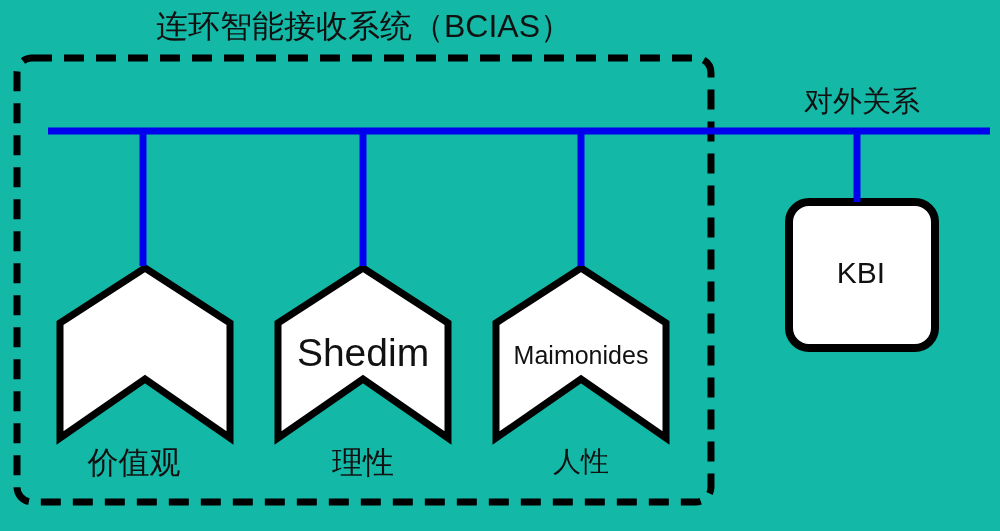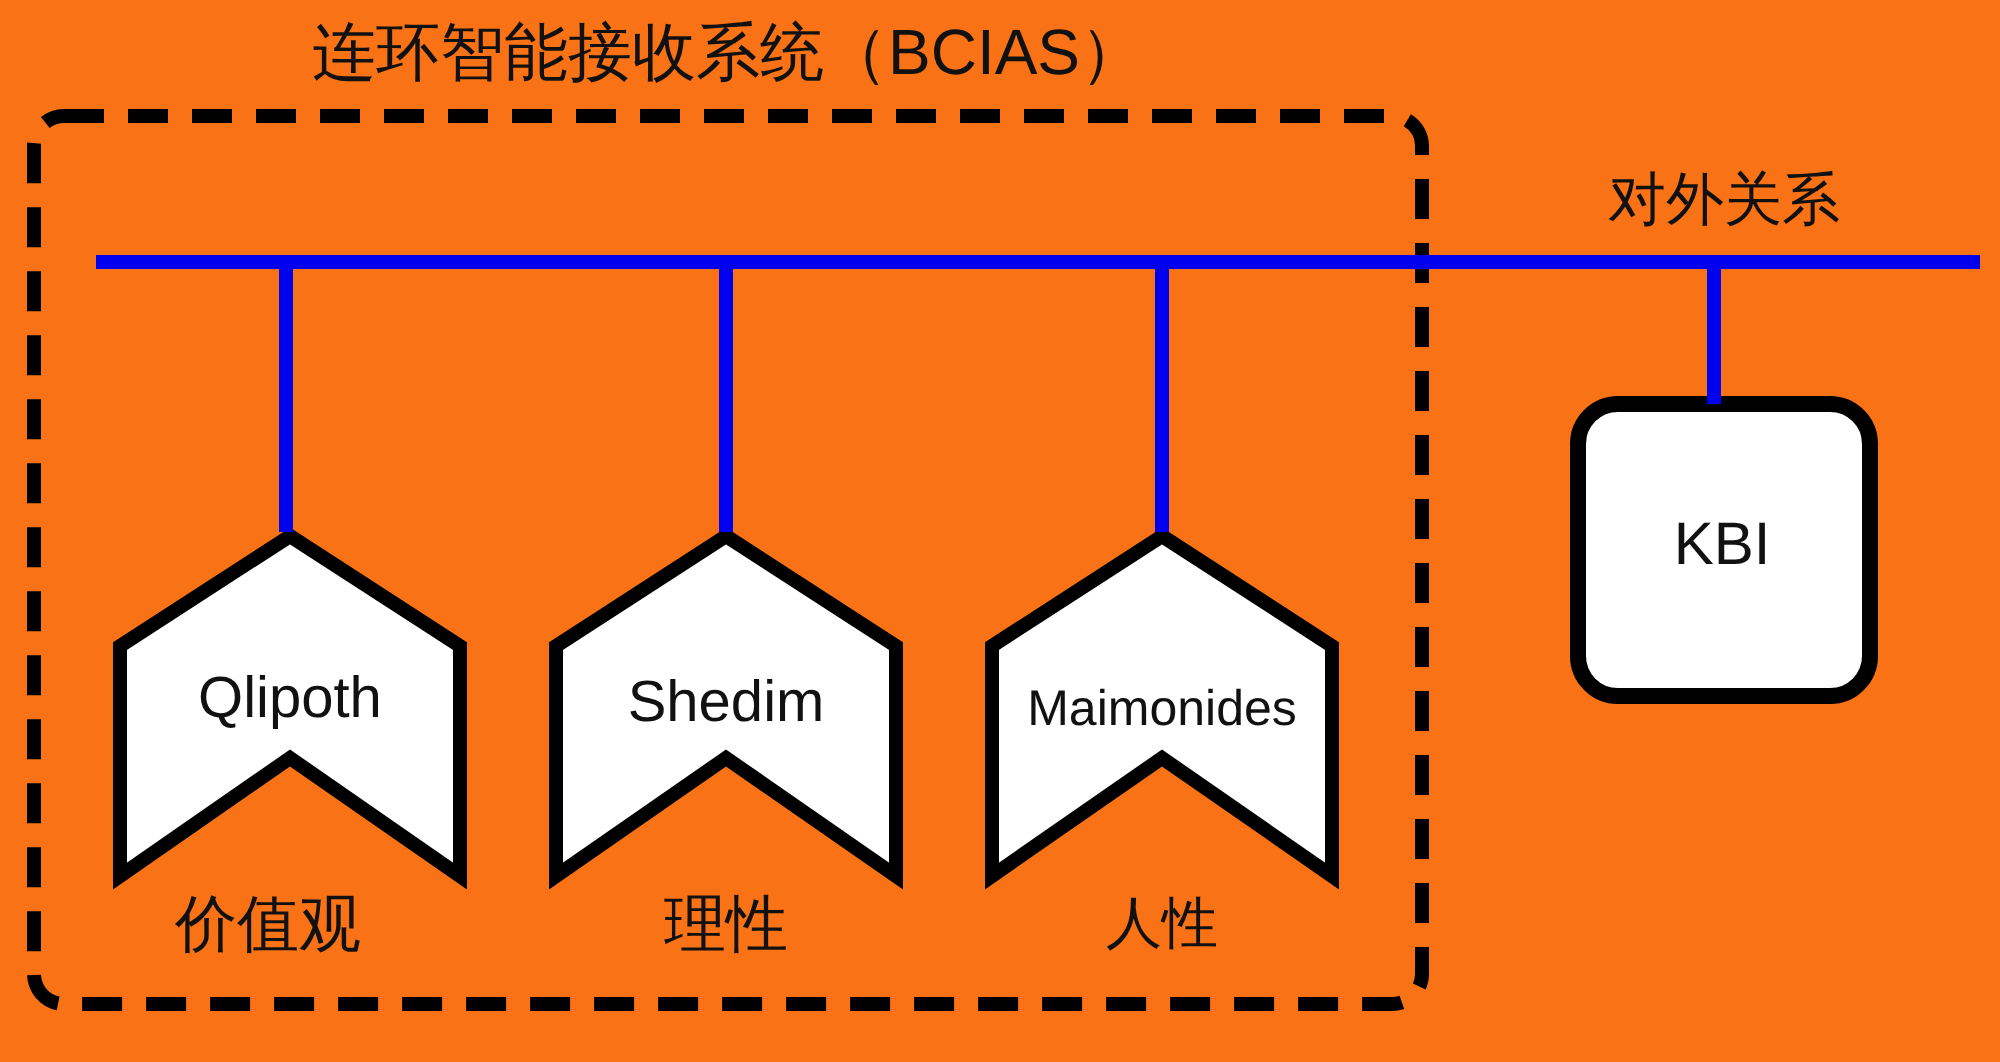--- a/index.html
+++ b/index.html
@@ -5,39 +5,39 @@
   html, body {
     margin: 0;
     padding: 0;
     background: #ffffff;
     font-family: "Liberation Sans", "DejaVu Sans", sans-serif;
   }
   .canvas {
     position: relative;
     width: 1000px;
     height: 531px;
-    background: #f97316;
+    background: #14b8a6;
     overflow: hidden;
   }
   .canvas svg {
     position: absolute;
     left: 0;
     top: 0;
   }
   .txt {
     position: absolute;
     transform: translate(-50%, -50%);
     white-space: nowrap;
     color: #111111;
     line-height: 1;
   }
   .title-text       { left: 364px; top: 26px;  font-size: 32px; }
   .external-text    { left: 862px; top: 101px; font-size: 29px; text-align: right; }
   .chev-name-1      { left: 145px; top: 350px; font-size: 29px; }
-  .chev-name-2      { left: 363px; top: 352px; font-size: 29px; }
+  .chev-name-2      { left: 363px; top: 352px; font-size: 39px; }
   .chev-name-3      { left: 581px; top: 355px; font-size: 25px; }
   .chev-label-1     { left: 134px; top: 462px; font-size: 31px; }
   .chev-label-2     { left: 363px; top: 462px; font-size: 31px; }
   .chev-label-3     { left: 581px; top: 462px; font-size: 28px; }
   .kbi-text         { left: 861px; top: 273px; font-size: 30px; }
 </style>
 </head>
 <body>
 
 <div class="canvas">
@@ -59,21 +59,20 @@
     <line x1="143" y1="131" x2="143" y2="266" stroke="#0000EE" stroke-width="7"></line>
     <line x1="363" y1="131" x2="363" y2="266" stroke="#0000EE" stroke-width="7"></line>
     <line x1="581" y1="131" x2="581" y2="266" stroke="#0000EE" stroke-width="7"></line>
     <line x1="857" y1="131" x2="857" y2="202" stroke="#0000EE" stroke-width="7"></line>
   </svg>
 
   <div class="txt title-text">连环智能接收系统（BCIAS）</div>
 
   <div class="txt external-text">对外关系</div>
 
-  <div class="txt chev-name-1">Qlipoth</div>
   <div class="txt chev-name-2">Shedim</div>
   <div class="txt chev-name-3">Maimonides</div>
 
   <div class="txt chev-label-1">价值观</div>
   <div class="txt chev-label-2">理性</div>
   <div class="txt chev-label-3">人性</div>
 
   <div class="txt kbi-text">KBI</div>
 
 </div>

